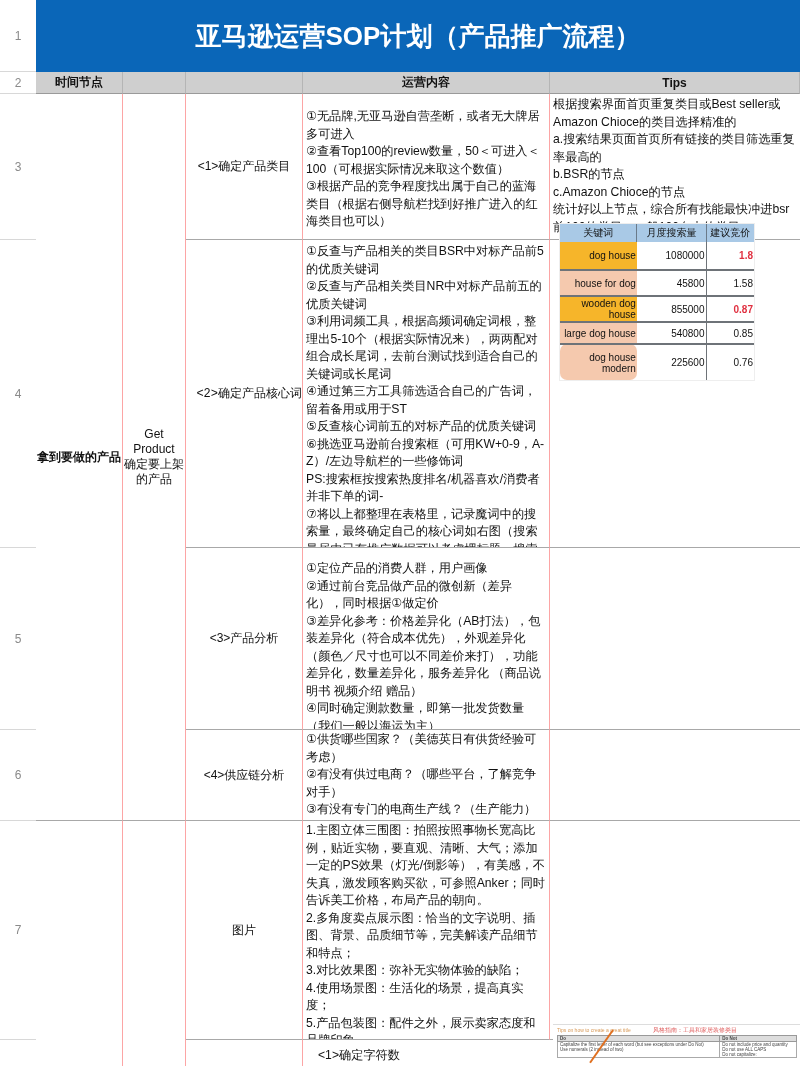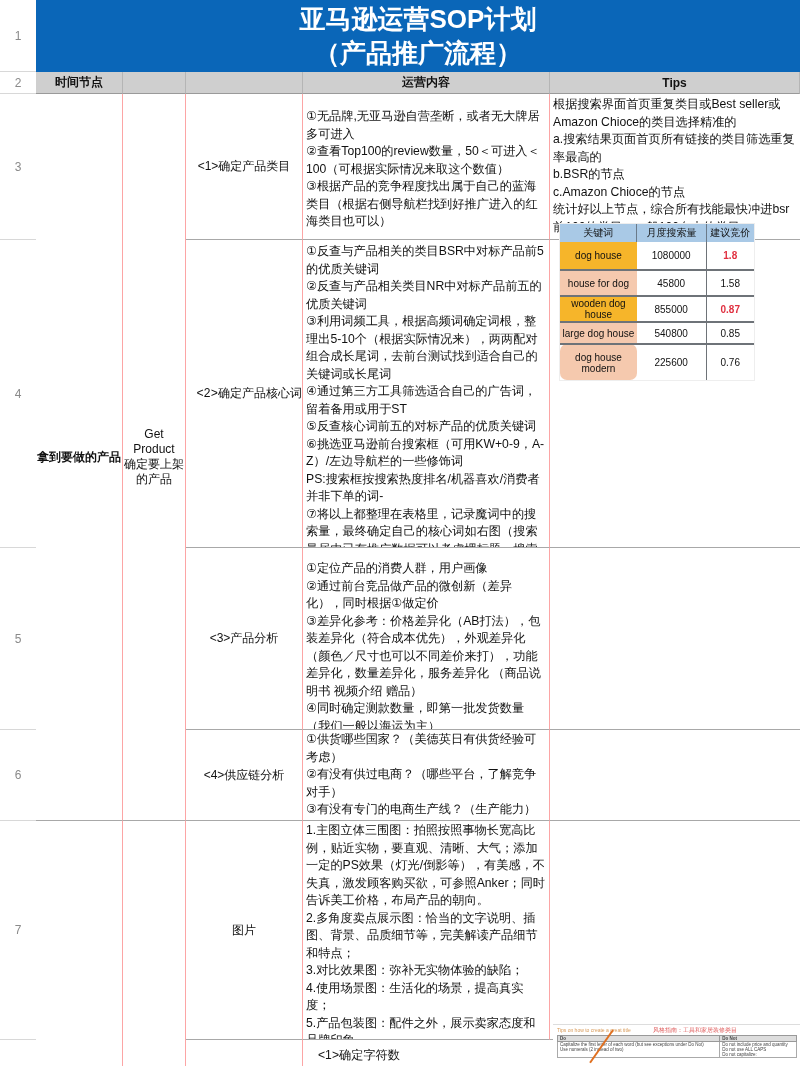--- a/index.html
+++ b/index.html
@@ -4,34 +4,34 @@
 <style>
   html, body { margin: 0; padding: 0; background: #fff; }
   body { width: 800px; height: 1066px; overflow: hidden; position: relative;
          font-family: "Liberation Sans", "DejaVu Sans", sans-serif; color: #111; }
   .abs { position: absolute; box-sizing: border-box; }
   .rownum { left: 0; width: 36px; color: #8a8a8a; font-size: 12px;
             display: flex; align-items: center; justify-content: center;
             border-bottom: 1px solid #d8d8d8; background: #fff; }
   .title-cell { left: 36px; top: 0; width: 764px; height: 72px; background: #0a66b8;
                 color: #fff; font-weight: bold; font-size: 26px; line-height: 34px;
-                display: flex; flex-direction: column; align-items: center; justify-content: center; }
+                display: flex; align-items: center; justify-content: center; }
   .hdr { top: 72px; height: 22px; background: #cfcfcf; font-weight: bold; font-size: 12px;
          display: flex; align-items: center; justify-content: center;
          border-right: 1px solid #b5b5b5; border-bottom: 1px solid #9a9a9a; }
   .cell { border-right: 1px solid #fca5a5; border-bottom: 1px solid #a8a8a8; background: #fff;
           font-size: 12px; }
   .center { display: flex; align-items: center; justify-content: center; text-align: center; }
   .content { padding: 3px 2px 0 3px; font-size: 12.2px; line-height: 17.5px; overflow: hidden; white-space: pre-wrap; }
   .tips { padding: 2px 2px 0 3px; font-size: 12.2px; line-height: 17.5px; overflow: hidden; white-space: pre-wrap; }
   
   .kw { left: 560px; top: 224px; width: 194px; border-collapse: collapse; font-size: 10px;
         position: absolute; box-shadow: 0 0 0 1px #eee; }
   .kw th { background: #a9c9e6; font-weight: normal; height: 16px; border-right: 1px solid #6a7a8a; }
-  .kw td { text-align: center; border-bottom: 2px solid #6e7378; border-right: 1px solid #6e7378; background: #fff; margin-left: 23px; }
+  .kw td { text-align: right; border-bottom: 2px solid #6e7378; border-right: 1px solid #6e7378; background: #fff; margin-left: 23px; }
   .kw td.k { border-right: none; }
   .kw td.hot { background: #f6b52a; }
   .kw td.warm { background: #f5c9ae; }
   .kw td.red { color: #e03040; font-weight: bold; }
   .guide { left: 553px; top: 1024px; width: 247px; height: 42px; background: #fff;
            border-top: 1px solid #ddd; font-size: 5px; color: #444; overflow: hidden; }
   .guide .g-title { color: #d89a58; padding: 2px 4px; font-size: 5px; }
   .guide .g-note { position: absolute; left: 100px; top: 1px; color: #e06060; font-size: 6px; }
   .guide table { width: 240px; margin-left: 4px; border-collapse: collapse; font-size: 4.5px; }
   .guide th { background: #ddd; text-align: left; border: 1px solid #999; padding: 0 2px; }

